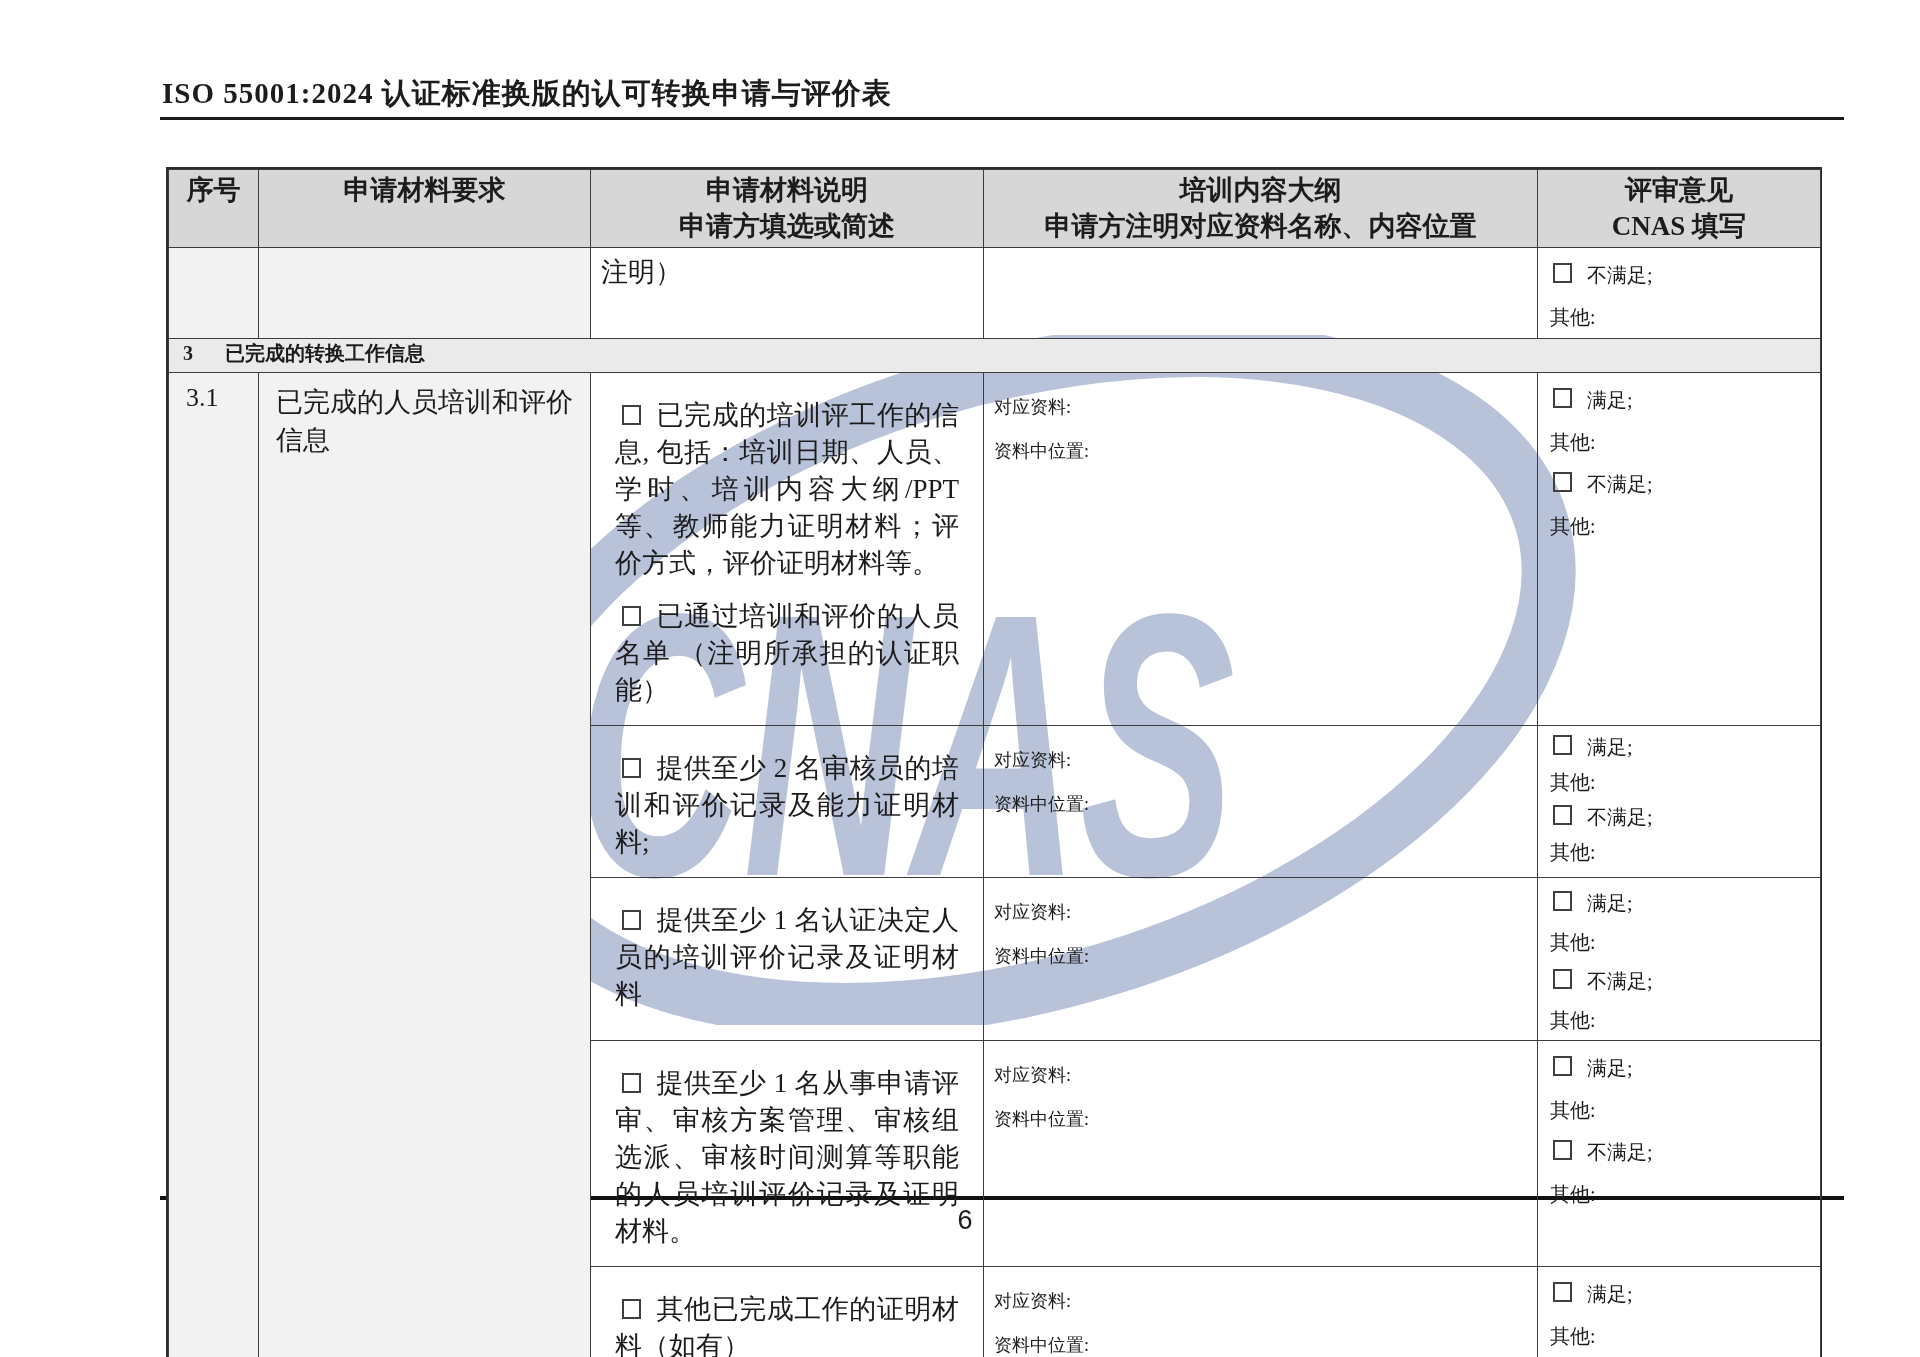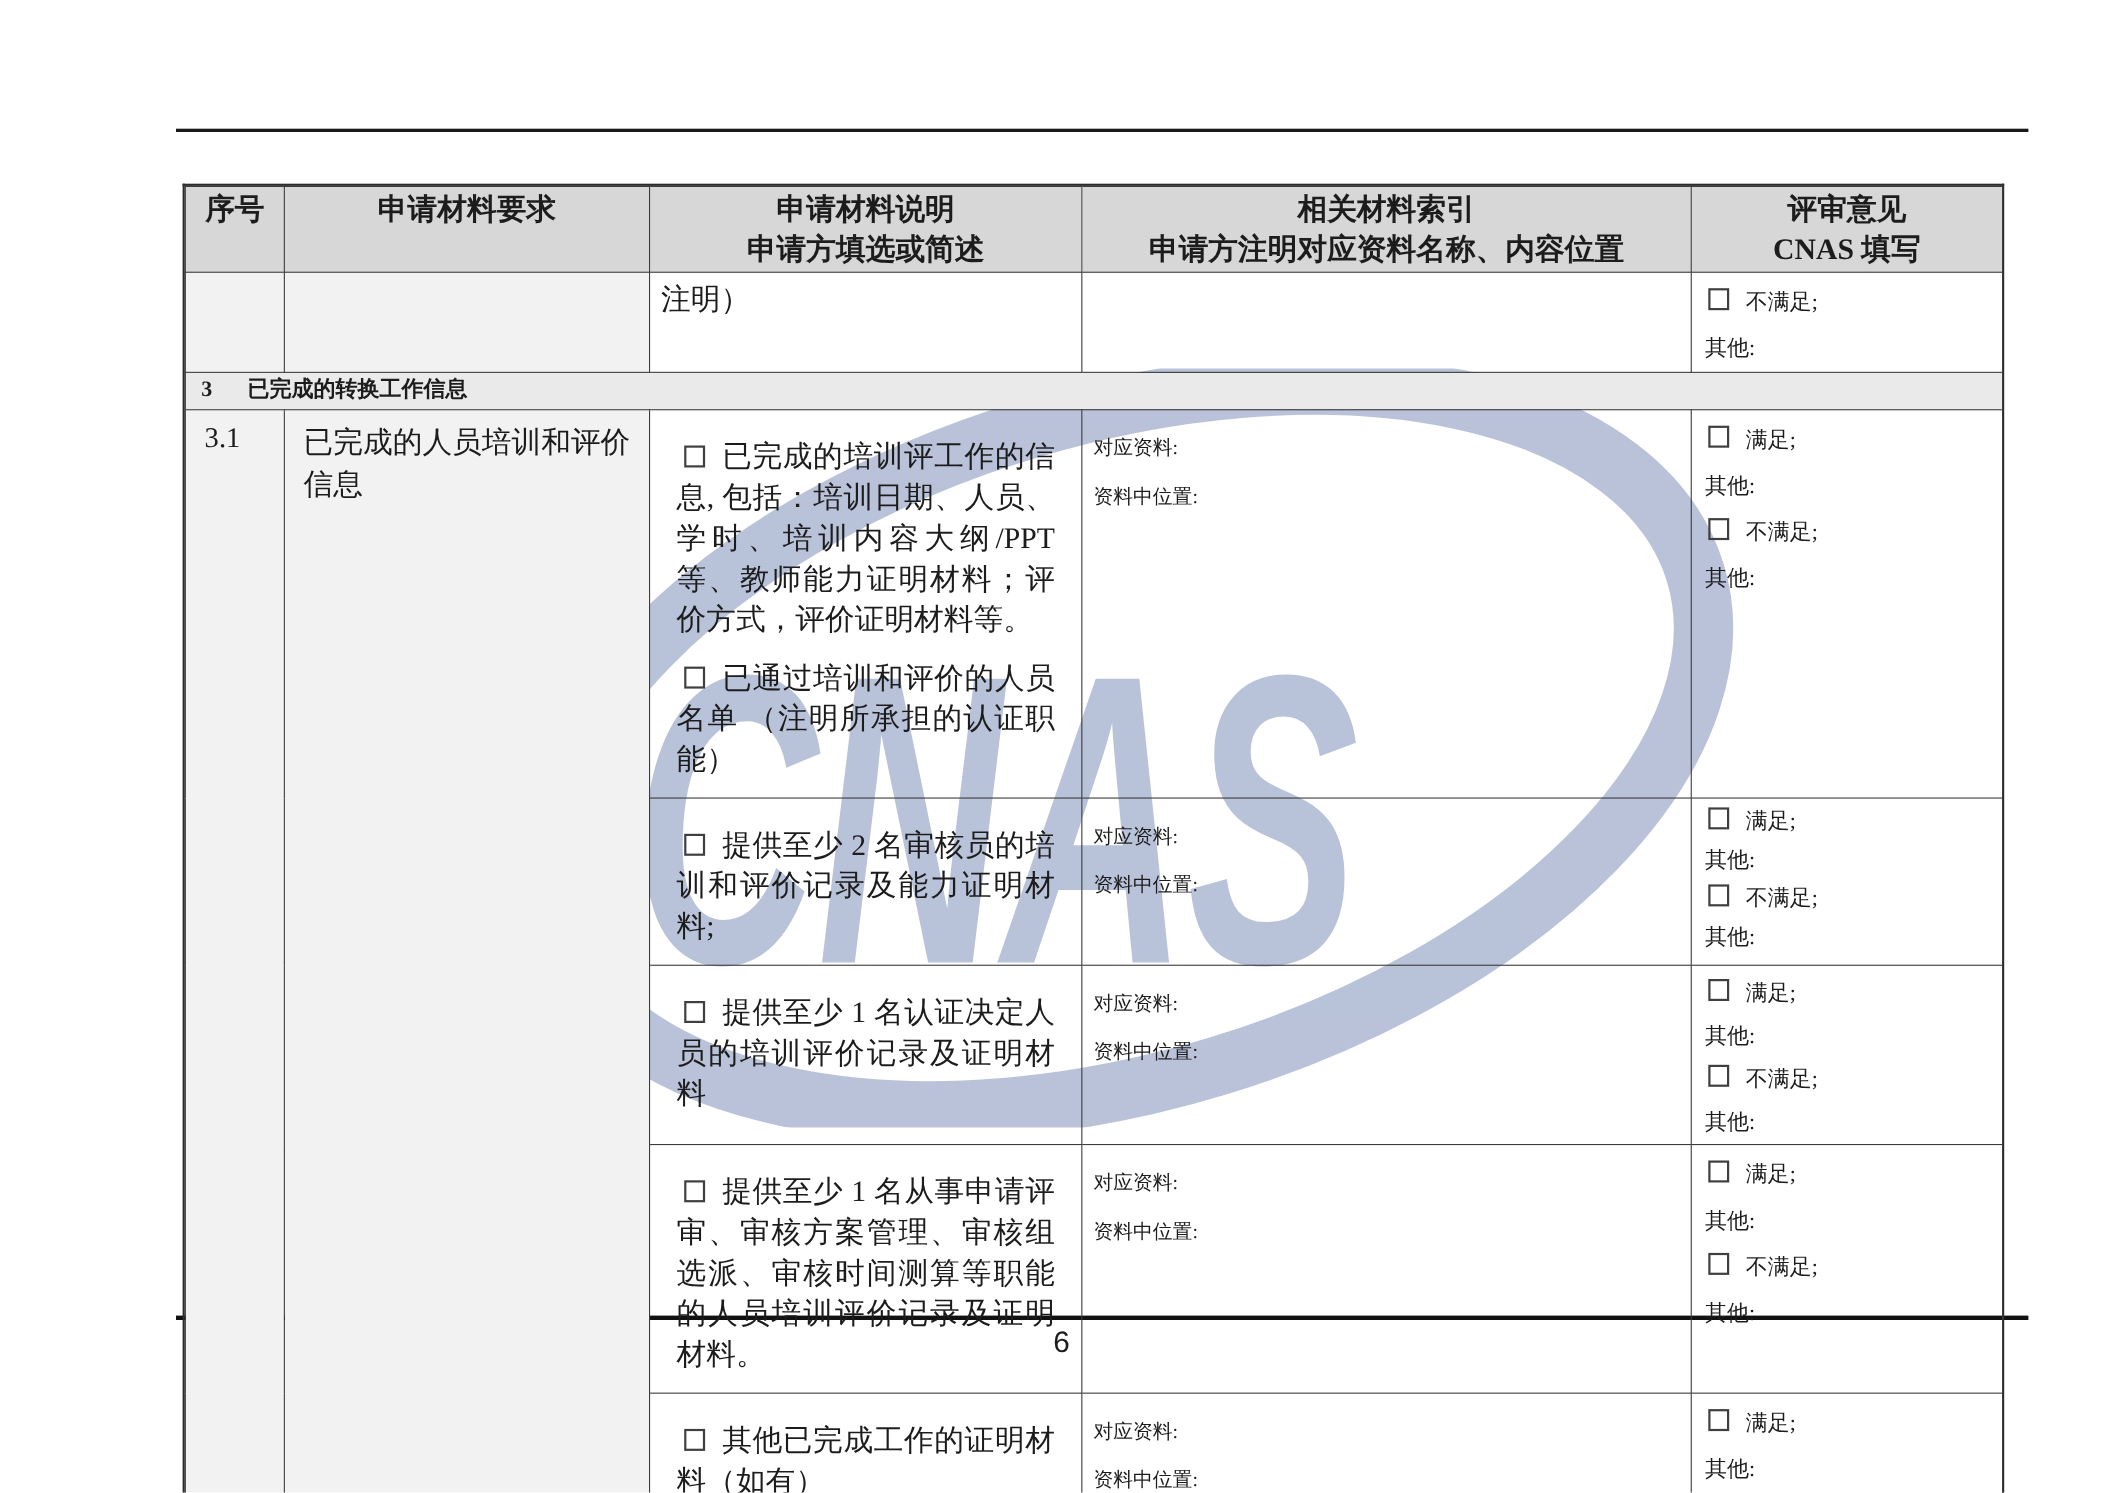--- a/index.html
+++ b/index.html
@@ -83,20 +83,21 @@
     position:absolute; left:160px; top:1205px; width:1610px;
     text-align:center; font-size:27px;
     font-family:"Liberation Sans","DejaVu Sans",sans-serif;
   }
 </style>
 </head>
 <body>
 
 <div class="page">
 
+  <div class="doc-title">ISO 55001:2024 认证标准换版的认可转换申请与评价表</div>
   <div class="title-rule"></div>
 
   <svg class="watermark" viewBox="0 0 1130 690" xmlns="http://www.w3.org/2000/svg">
     <g opacity="0.92">
       <ellipse cx="565" cy="345" rx="545" ry="302" transform="rotate(-17 565 345)" fill="none" stroke="#b3bdd6" stroke-width="54"></ellipse>
       <text x="450" y="540" font-size="375" font-weight="bold" font-style="italic" font-family="Liberation Sans, DejaVu Sans, sans-serif" text-anchor="middle" fill="#b3bdd6" textLength="660" lengthAdjust="spacingAndGlyphs">CNAS</text>
     </g>
   </svg>
 
   <div class="table-wrap">
@@ -115,21 +116,21 @@
           <div>序号</div>
         </th>
         <th class="hcell bg-head">
           <div>申请材料要求</div>
         </th>
         <th class="hcell bg-head">
           <div>申请材料说明</div>
           <div>申请方填选或简述</div>
         </th>
         <th class="hcell bg-head">
-          <div>相关材料索引</div>
+          <div>培训内容大纲</div>
           <div>申请方注明对应资料名称、内容位置</div>
         </th>
         <th class="hcell bg-head">
           <div>评审意见</div>
           <div>CNAS 填写</div>
         </th>
       </tr>
 
       <tr style="height:77px">
         <td class="bg-left"></td>

